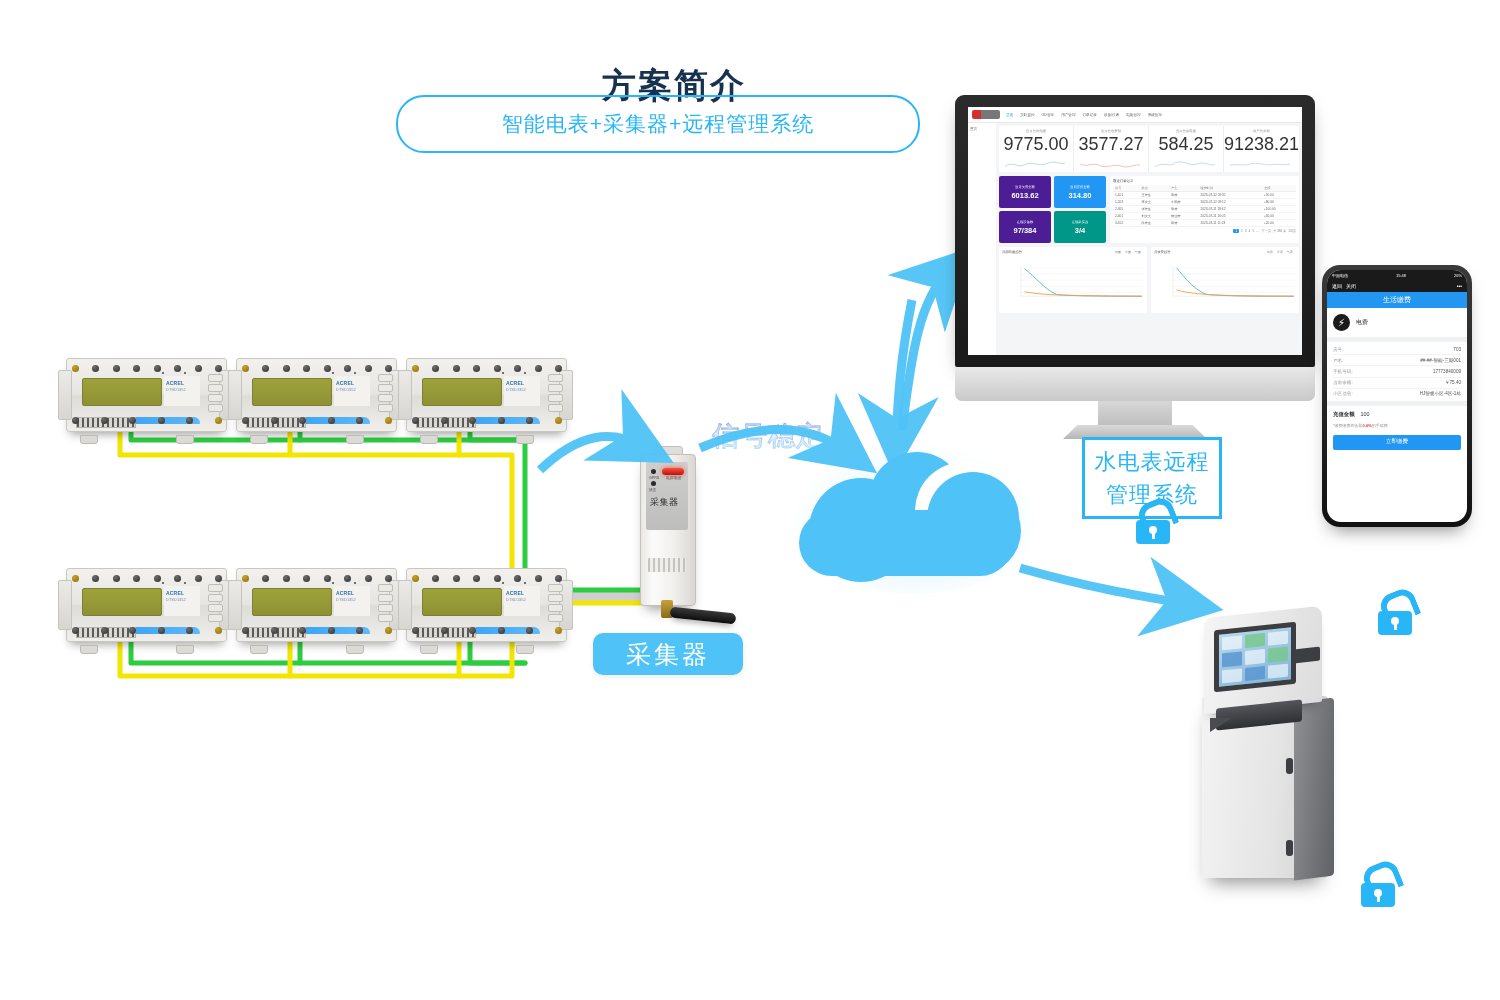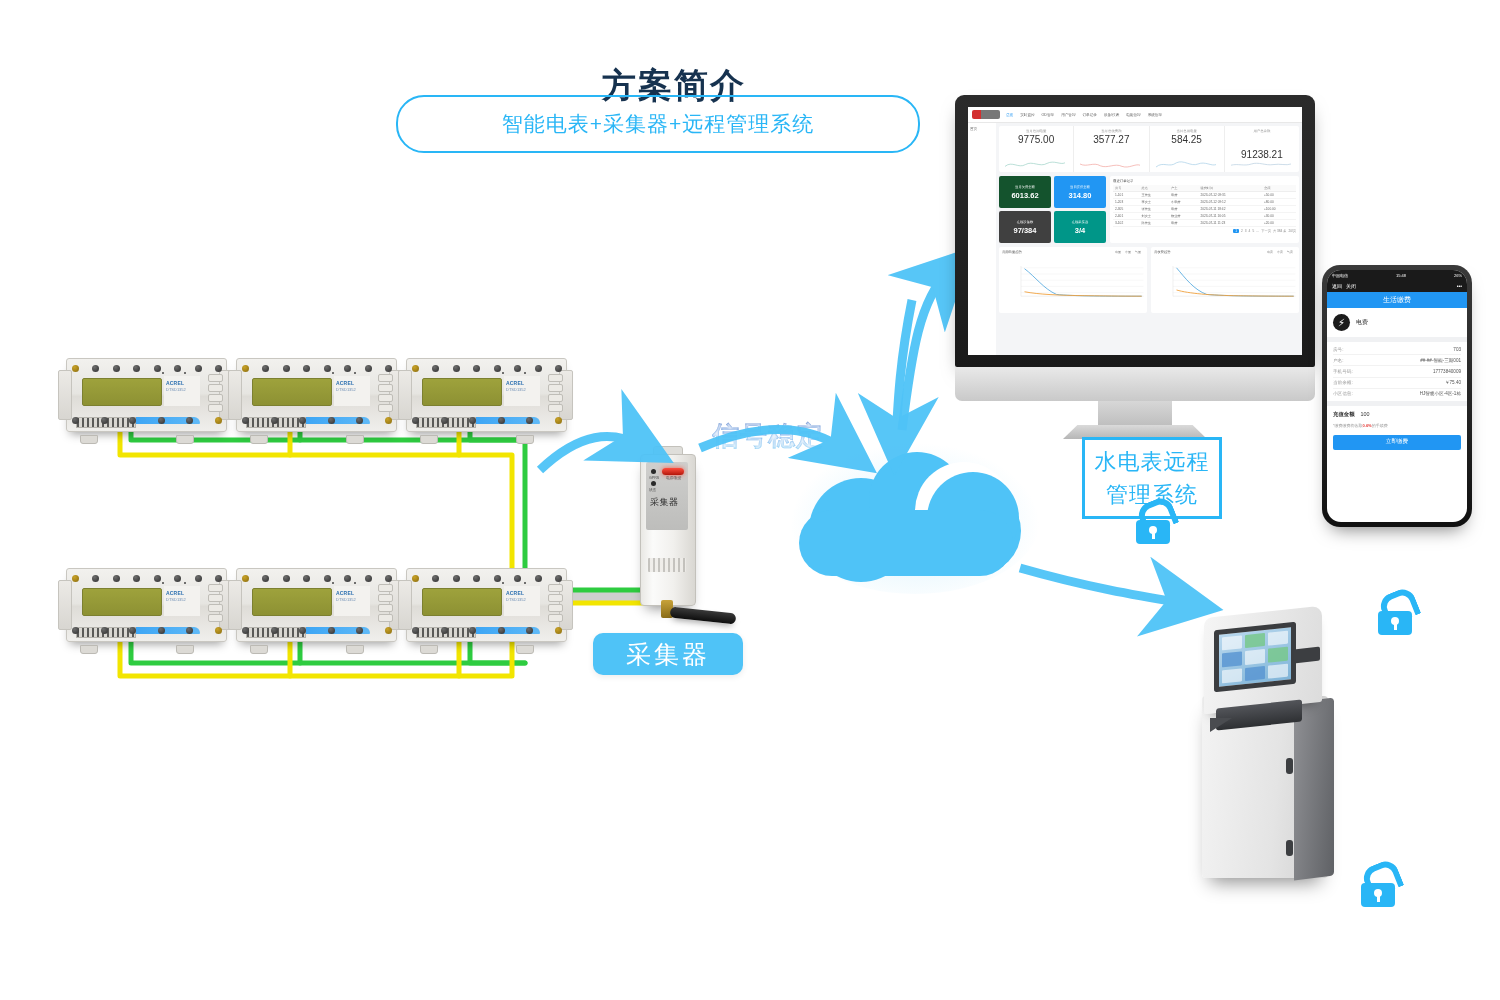--- a/index.html
+++ b/index.html
@@ -154,23 +154,23 @@
   .dash-nav{height:15px;background:#fff;border-bottom:1px solid #e8e8e8;display:flex;align-items:center;padding:0 4px;}
   .dash-logo{width:28px;height:9px;background:linear-gradient(90deg,#d32f2f 0 9px,#777 9px);
     border-radius:2px;margin-right:6px;}
   .dash-nav .nv{font-size:3.6px;color:#555;margin-right:7px;white-space:nowrap;}
   .dash-nav .nv.active{color:#2196f3;}
   .dash-body{display:flex;height:233px;background:#f4f5f7;}
   .dash-side{width:24px;background:#fff;font-size:3.6px;color:#666;padding:4px 2px;}
   .dash-main{flex:1;padding:3px;}
   .kpi-row{background:#fff;height:46px;display:flex;border-radius:2px;}
   .kpi{flex:1;border-right:1px solid #eee;display:flex;flex-direction:column;align-items:center;justify-content:flex-start;padding-top:3px;position:relative;}
-  .kpi:last-child{border-right:none;gap:15px;}
+  .kpi:last-child{border-right:none;}
   .kpi .k-lab{font-size:3.4px;color:#999;margin-bottom:1px;}
-  .kpi .k-val{font-size:10px;color:#333;font-weight:400;}
+  .kpi .k-val{font-size:18px;color:#333;font-weight:400;}
   .kpi .spark{position:absolute;bottom:2px;left:6px;right:6px;height:12px;}
   .tiles-row{display:flex;margin-top:4px;gap:3px;}
   .tiles{width:108px;display:flex;flex-wrap:wrap;gap:3px;}
   .tile{width:52px;height:32px;border-radius:2px;color:#fff;display:flex;flex-direction:column;align-items:center;justify-content:center;}
   .tile .t-lab{font-size:3.3px;opacity:.95;margin-bottom:2px;}
   .tile .t-val{font-size:7.5px;font-weight:bold;}
   .tbl{flex:1;background:#fff;border-radius:2px;padding:3px;}
   .tbl .t-title{font-size:3.4px;color:#444;margin-bottom:2px;}
   .tbl table{width:100%;border-collapse:collapse;}
   .tbl th{font-size:3.2px;color:#888;font-weight:normal;background:#fafafa;border-bottom:1px solid #eee;padding:1px 2px;text-align:left;}
@@ -633,29 +633,29 @@
               <div class="k-lab">用户总余额</div>
               <div class="k-val">91238.21</div>
               <svg class="spark" viewBox="0 0 100 20" preserveAspectRatio="none">
                   <path d="M0,12 C12,9 22,14 34,10 C46,6 58,13 70,11 C82,9 92,13 100,10" stroke="#b9cfe0" fill="none" stroke-width="1.2"></path>
                 </svg>
             </div>
           </div>
 
           <div class="tiles-row">
             <div class="tiles">
-              <div class="tile" style="background:#14532d">
+              <div class="tile" style="background:#4c1d95">
                 <div class="t-lab">当月欠费金额</div>
                 <div class="t-val">6013.62</div>
               </div>
               <div class="tile" style="background:#2196f3">
                 <div class="t-lab">当日充值金额</div>
                 <div class="t-val">314.80</div>
               </div>
-              <div class="tile" style="background:#404040">
+              <div class="tile" style="background:#4c1d95">
                 <div class="t-lab">在线设备数</div>
                 <div class="t-val">97/384</div>
               </div>
               <div class="tile" style="background:#009688">
                 <div class="t-lab">在线采集器</div>
                 <div class="t-val">3/4</div>
               </div>
             </div>
 
             <div class="tbl">

